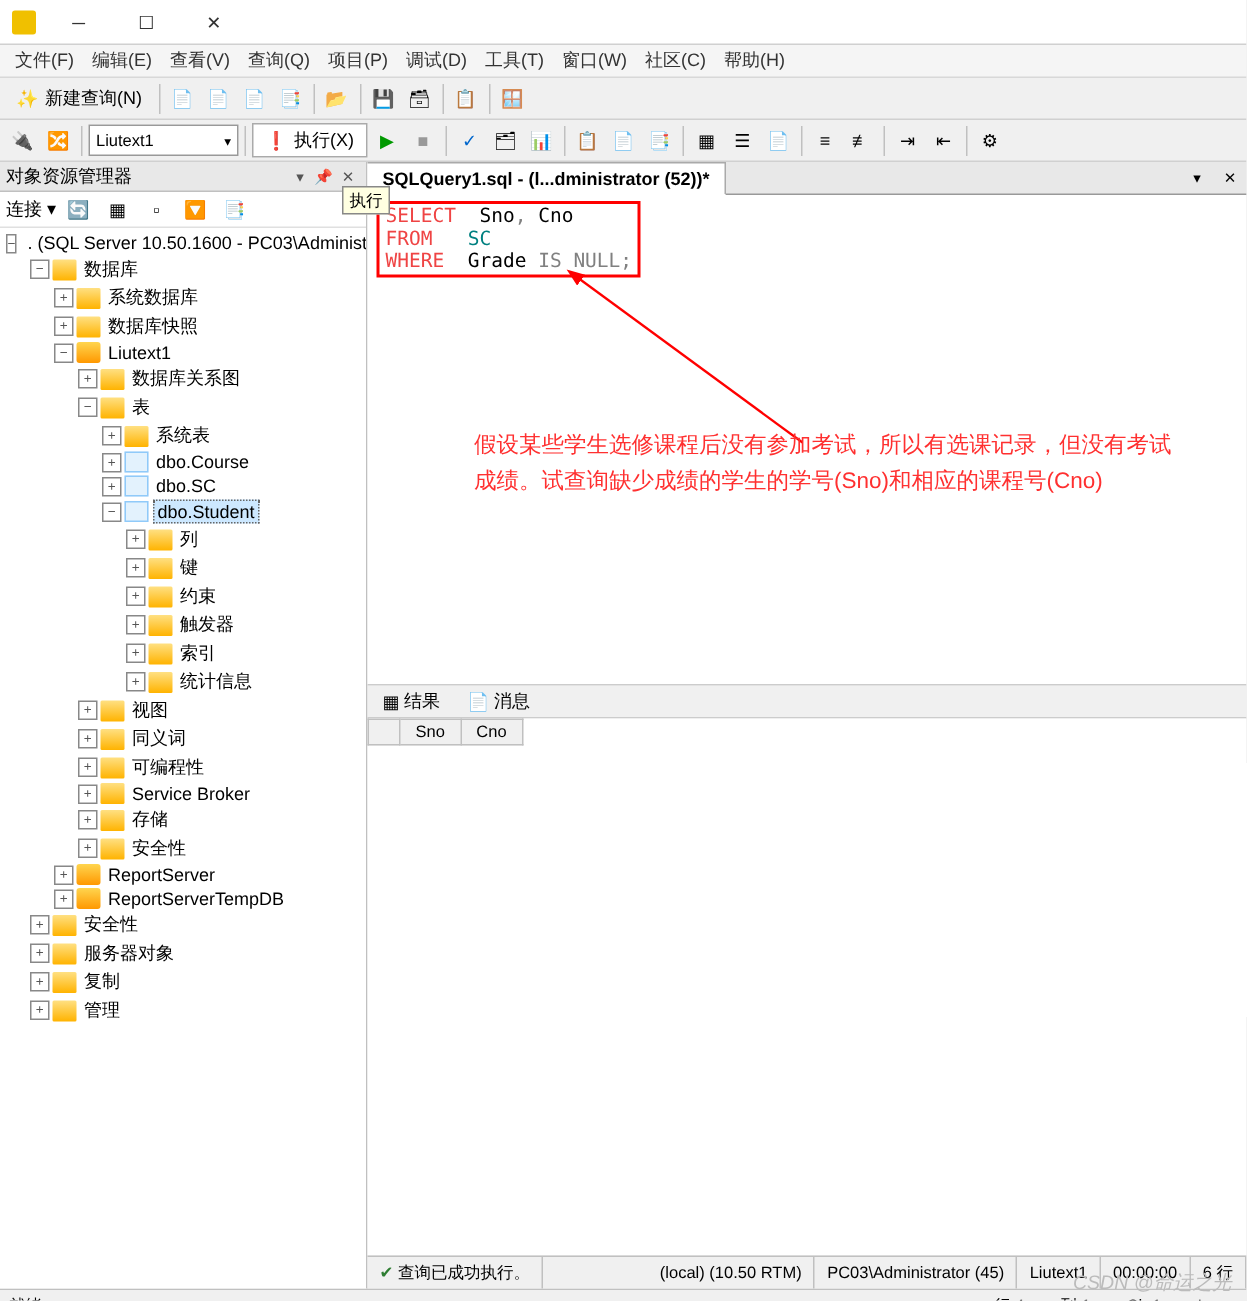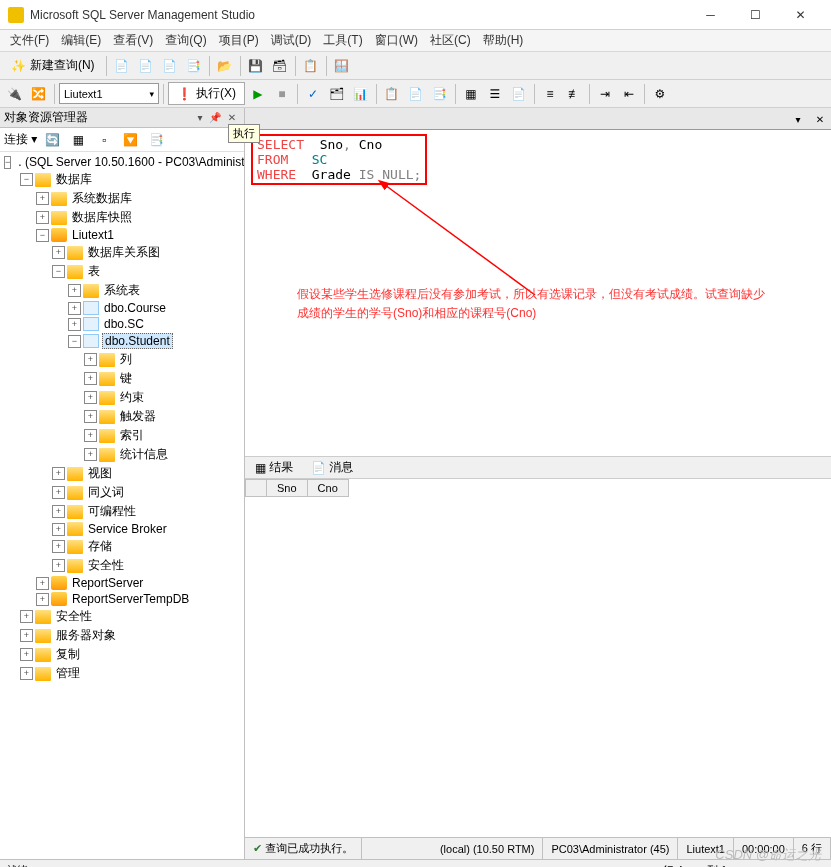--- a/index.html
+++ b/index.html
@@ -37,21 +37,21 @@
 .node .lbl { padding: 0 2px; }
 .content { flex: 1; display: flex; flex-direction: column; position: relative; }
 .tabs { height: 22px; display: flex; border-bottom: 1px solid #999; background: #e8e8e8; }
 .tab { padding: 3px 10px; font-size: 12px; background: #e0e0e0; border-right: 1px solid #aaa; border-top: 1px solid #aaa; white-space: nowrap; }
 .tab.active { background: #fff; border-bottom: 1px solid #fff; margin-bottom: -1px; font-weight: bold; }
 .editor { flex: 1; background: #fff; padding: 4px 6px; font-family: Consolas, monospace; font-size: 13px; position: relative; border-bottom: 1px solid #ccc; }
 .sql-box { border: 2px solid red; padding: 1px 4px; display: inline-block; }
 .kw { color: #ef4444; }
 .id { color: #008080; }
 .gray { color: #808080; }
-.annotation { position: absolute; left: 52px; top: 155px; color: #ff3030; font-size: 12px; line-height: 1.6; max-width: 470px; font-family: "Microsoft YaHei", sans-serif; }
+.annotation { position: absolute; left: 71px; top: 155px; color: #ff3030; font-size: 15px; line-height: 1.6; max-width: 470px; font-family: "Microsoft YaHei", sans-serif; }
 .results { height: 380px; display: flex; flex-direction: column; }
 .res-tabs { height: 22px; display: flex; align-items: center; padding: 2px 4px; gap: 6px; background: #f0f0f0; border-bottom: 1px solid #ccc; }
 .res-tab { display: flex; align-items: center; gap: 3px; padding: 2px 6px; font-size: 12px; }
 .res-grid { flex: 1; background: #fff; }
 .res-grid table { border-collapse: collapse; }
 .res-grid th { border: 1px solid #c0c0c0; background: #f0f0f0; font-weight: normal; padding: 2px 10px; font-size: 11px; }
 .res-grid th.rh { width: 18px; }
 .statusbar { height: 22px; background: #f0f0f0; display: flex; align-items: center; font-size: 11px; border-top: 1px solid #c0c0c0; }
 .statusbar .cell { padding: 0 8px; border-right: 1px solid #c0c0c0; height: 100%; display: flex; align-items: center; }
 .statusbar .ok { color: #2e7d32; }
@@ -62,21 +62,20 @@
 .watermark { position: absolute; right: 10px; bottom: 3px; color: #bbb; font-size: 13px; font-style: italic; pointer-events: none; }
 svg.arrow { position: absolute; left: 130px; top: 45px; pointer-events: none; }
 .tooltip { position: absolute; left: 228px; top: 124px; background: #ffffe1; border: 1px solid #888; padding: 1px 4px; font-size: 11px; z-index: 10; }
 .ico { font-size: 12px; }
 </style>
 </head>
 <body>
 
 <div class="titlebar">
   <span class="app-icon"></span>
-  <span class="title">Microsoft SQL Server Management Studio</span>
   <div class="winbtns">
     <div class="winbtn">─</div>
     <div class="winbtn">☐</div>
     <div class="winbtn">✕</div>
   </div>
 </div>
 
 <div class="menubar">
   <span>文件(F)</span>
   <span>编辑(E)</span>
@@ -334,20 +333,21 @@
       <div class="node" style="padding-left:18px">
           <span class="tw">+</span>
           <span class="ic ic-folder"></span>
           <span class="lbl">管理</span>
         </div>
     </div>
   </div>
 
   <div class="content">
     <div class="tabs">
+      <div class="tab active">SQLQuery1.sql - (l...dministrator (52))*</div>
       <div style="flex:1"></div>
       <div class="tb-btn" style="font-size:10px;">▾</div>
       <div class="tb-btn" style="font-size:10px;">✕</div>
     </div>
 
     <div class="editor">
       <div class="sql-box">
         <div><span class="kw">SELECT</span>&nbsp; <span>Sno</span><span class="gray">,</span> <span>Cno</span></div>
         <div><span class="kw">FROM</span>&nbsp;&nbsp; <span class="id">SC</span></div>
         <div><span class="kw">WHERE</span>&nbsp; <span>Grade</span> <span class="gray">IS</span> <span class="gray">NULL</span><span class="gray">;</span></div>

